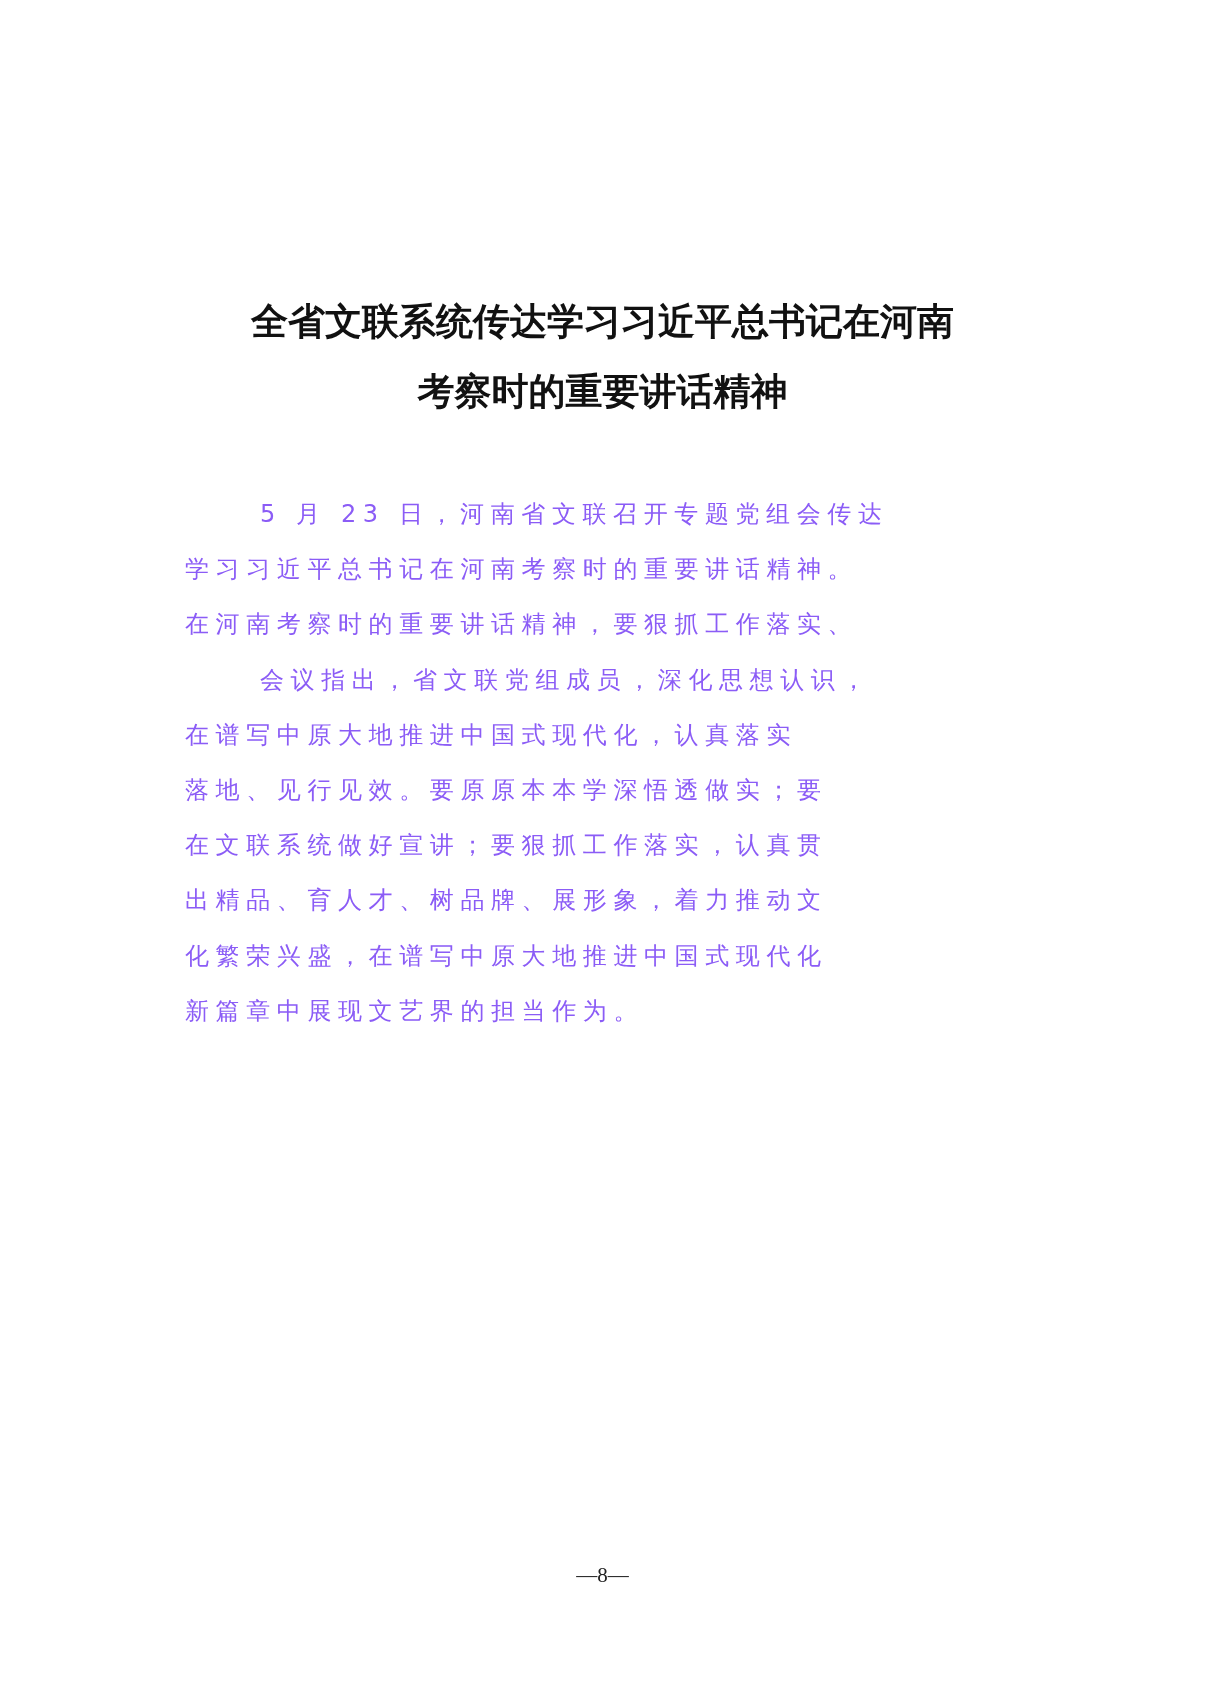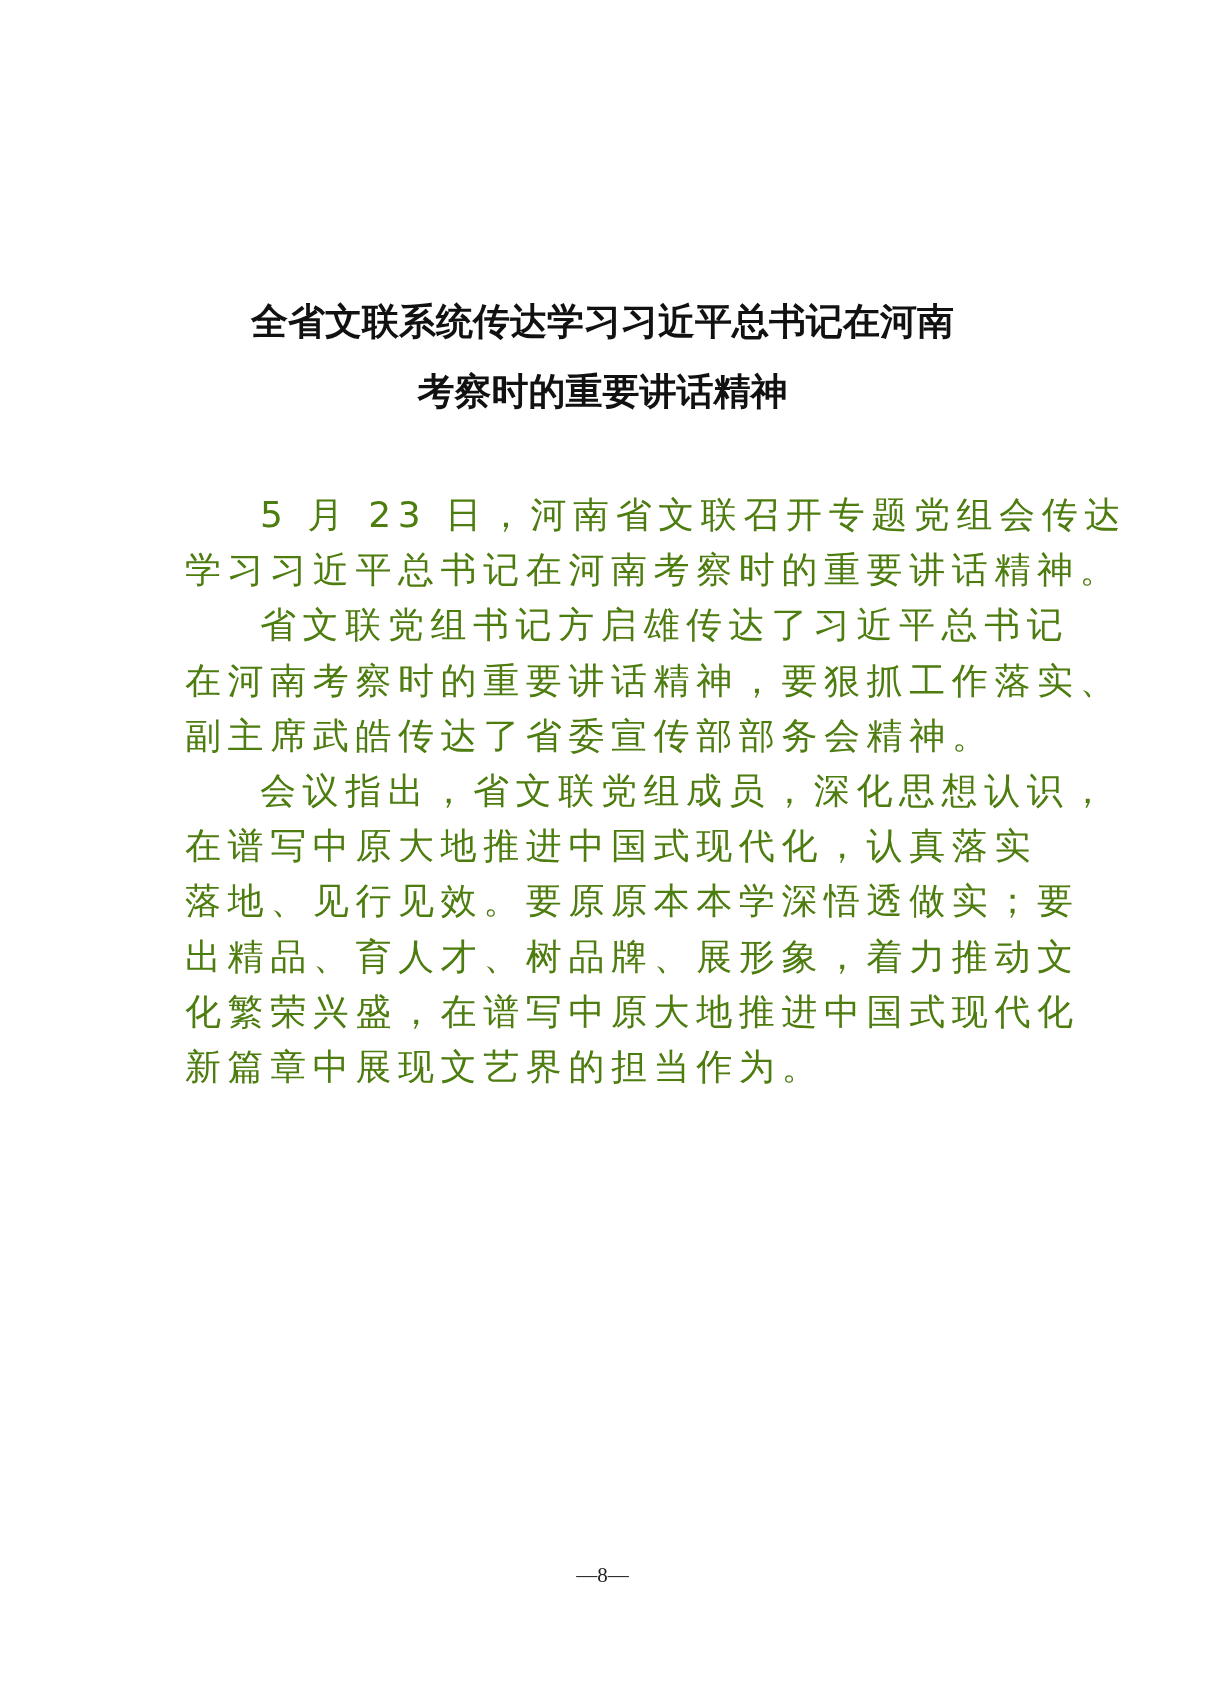--- a/index.html
+++ b/index.html
@@ -38,24 +38,24 @@
     .title .tline {
       display: block;
       white-space: nowrap;
     }
     .body-text {
       position: absolute;
       left: 185px;
       top: 487px;
       width: 840px;
       font-family: "DejaVu Sans", "Liberation Sans", sans-serif;
-      font-size: 36px;
+      font-size: 24px;
       line-height: 55.2px;
       letter-spacing: 6.6px;
-      color: #4d7c0f;
+      color: #8b5cf6;
     }
     .body-text .line {
       display: block;
       white-space: nowrap;
       height: 55.2px;
     }
     .body-text .line.indent {
       padding-left: 75px;
     }
     .page-number {
@@ -78,27 +78,26 @@
   <h1 class="title">
     <span class="tline">全省文联系统传达学习习近平总书记在河南</span>
     <span class="tline">考察时的重要讲话精神</span>
   </h1>
 
   <div class="body-text">
 
     <span class="line indent">5 月 23 日，河南省文联召开专题党组会传达</span>
     <span class="line">学习习近平总书记在河南考察时的重要讲话精神。</span>
 
-    <span class="line indent">省文联党组书记方启雄传达了习近平总书记</span>
     <span class="line">在河南考察时的重要讲话精神，要狠抓工作落实、</span>
-    <span class="line">副主席武皓传达了省委宣传部部务会精神。</span>
 
     <span class="line indent">会议指出，省文联党组成员，深化思想认识，</span>
     <span class="line">在谱写中原大地推进中国式现代化，认真落实</span>
     <span class="line">落地、见行见效。要原原本本学深悟透做实；要</span>
+    <span class="line">在文联系统做好宣讲；要狠抓工作落实，认真贯</span>
     <span class="line">出精品、育人才、树品牌、展形象，着力推动文</span>
     <span class="line">化繁荣兴盛，在谱写中原大地推进中国式现代化</span>
     <span class="line">新篇章中展现文艺界的担当作为。</span>
   </div>
 
   <div class="page-number">—8—</div>
 
 </div>
 
 </body></html>

